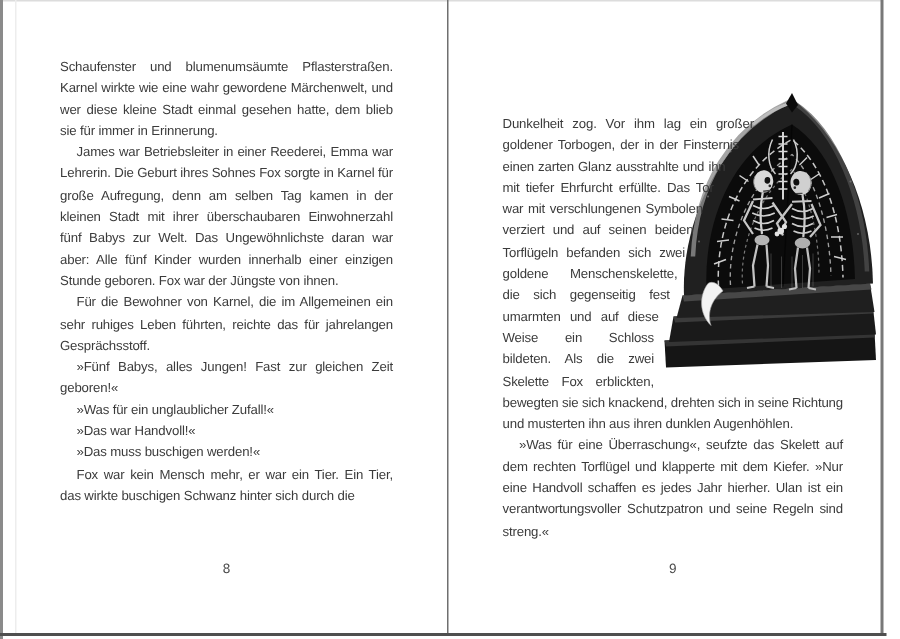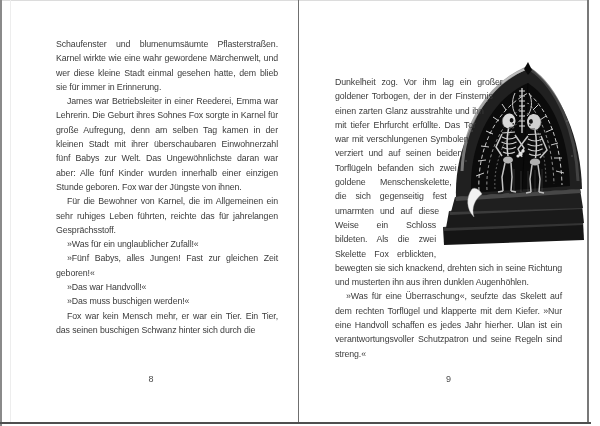--- a/index.html
+++ b/index.html
@@ -19,21 +19,21 @@
 
   .page { position:absolute; top:0; height:423px; }
   .page-left  { left:2px;   width:296px; }
   .page-right { left:299px; width:288px; }
 
   .text-col {
     position:absolute; top:37px;
     font-size:8.8px; line-height:14.3px; letter-spacing:-0.1px;
     color:#3b3b3b; text-align:justify;
   }
-  .page-left  .text-col { left:54px; width:222px; }
+  .page-left  .text-col { left:38px; width:222px; }
   .page-right .text-col { left:36px; width:227px;margin-top:38px; }
 
   p { margin:0; padding:0; }
   p.indent { text-indent:11px; }
   p.spaced { margin-top:14.3px; }
 
   .pagenum {
     position:absolute; top:374px; text-align:center;
     font-size:9px; color:#4a4a4a;
   }
@@ -63,25 +63,25 @@
   <div class="edge-left-faint"></div>
   <div class="spine"></div>
   <div class="edge-right"></div>
   <div class="edge-bottom"></div>
 
   <div class="page page-left">
     <div class="text-col">
       <p>Schaufenster und blumenumsäumte Pflasterstraßen. Karnel wirkte wie eine wahr gewordene Märchenwelt, und wer diese kleine Stadt einmal gesehen hatte, dem blieb sie für immer in Erinnerung.</p>
       <p class="indent">James war Betriebsleiter in einer Reederei, Emma war Lehrerin. Die Geburt ihres Sohnes Fox sorgte in Karnel für große Aufregung, denn am selben Tag kamen in der kleinen Stadt mit ihrer überschaubaren Einwohnerzahl fünf Babys zur Welt. Das Ungewöhnlichste daran war aber: Alle fünf Kinder wurden innerhalb einer einzigen Stunde geboren. Fox war der Jüngste von ihnen.</p>
       <p class="indent">Für die Bewohner von Karnel, die im Allgemeinen ein sehr ruhiges Leben führten, reichte das für jahrelangen Gesprächsstoff.</p>
+      <p class="indent">»Fünf Babys, alles Jungen! Fast zur gleichen Zeit geboren!«</p>
       <p class="indent">»Was für ein unglaublicher Zufall!«</p>
-      <p class="indent">»Fünf Babys, alles Jungen! Fast zur gleichen Zeit geboren!«</p>
       <p class="indent">»Das war Handvoll!«</p>
       <p class="indent">»Das muss buschigen werden!«</p>
-      <p class="indent">Fox war kein Mensch mehr, er war ein Tier. Ein Tier, das seinen buschigen Schwanz hinter sich durch die</p>
+      <p class="indent">Fox war kein Mensch mehr, er war ein Tier. Ein Tier, das wirkte buschigen Schwanz hinter sich durch die</p>
     </div>
     <div class="pagenum">8</div>
   </div>
 
   <div class="page page-right">
     <div class="text-col">
 
       <div class="illo-float">
         <svg viewBox="0 0 145 185" xmlns="http://www.w3.org/2000/svg">
 

